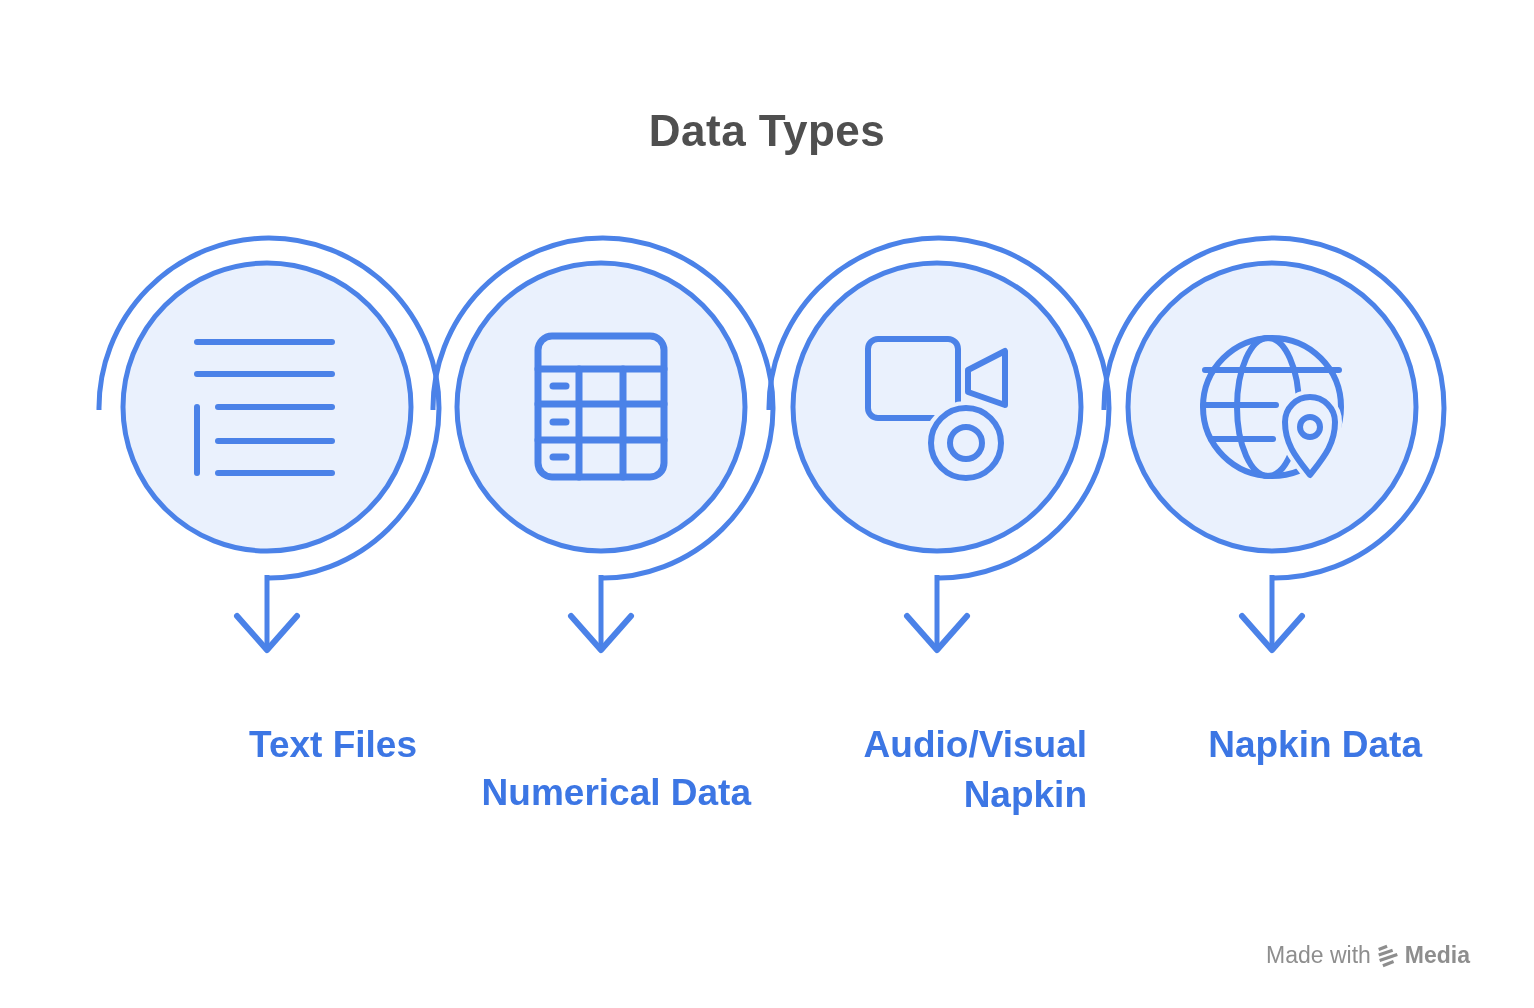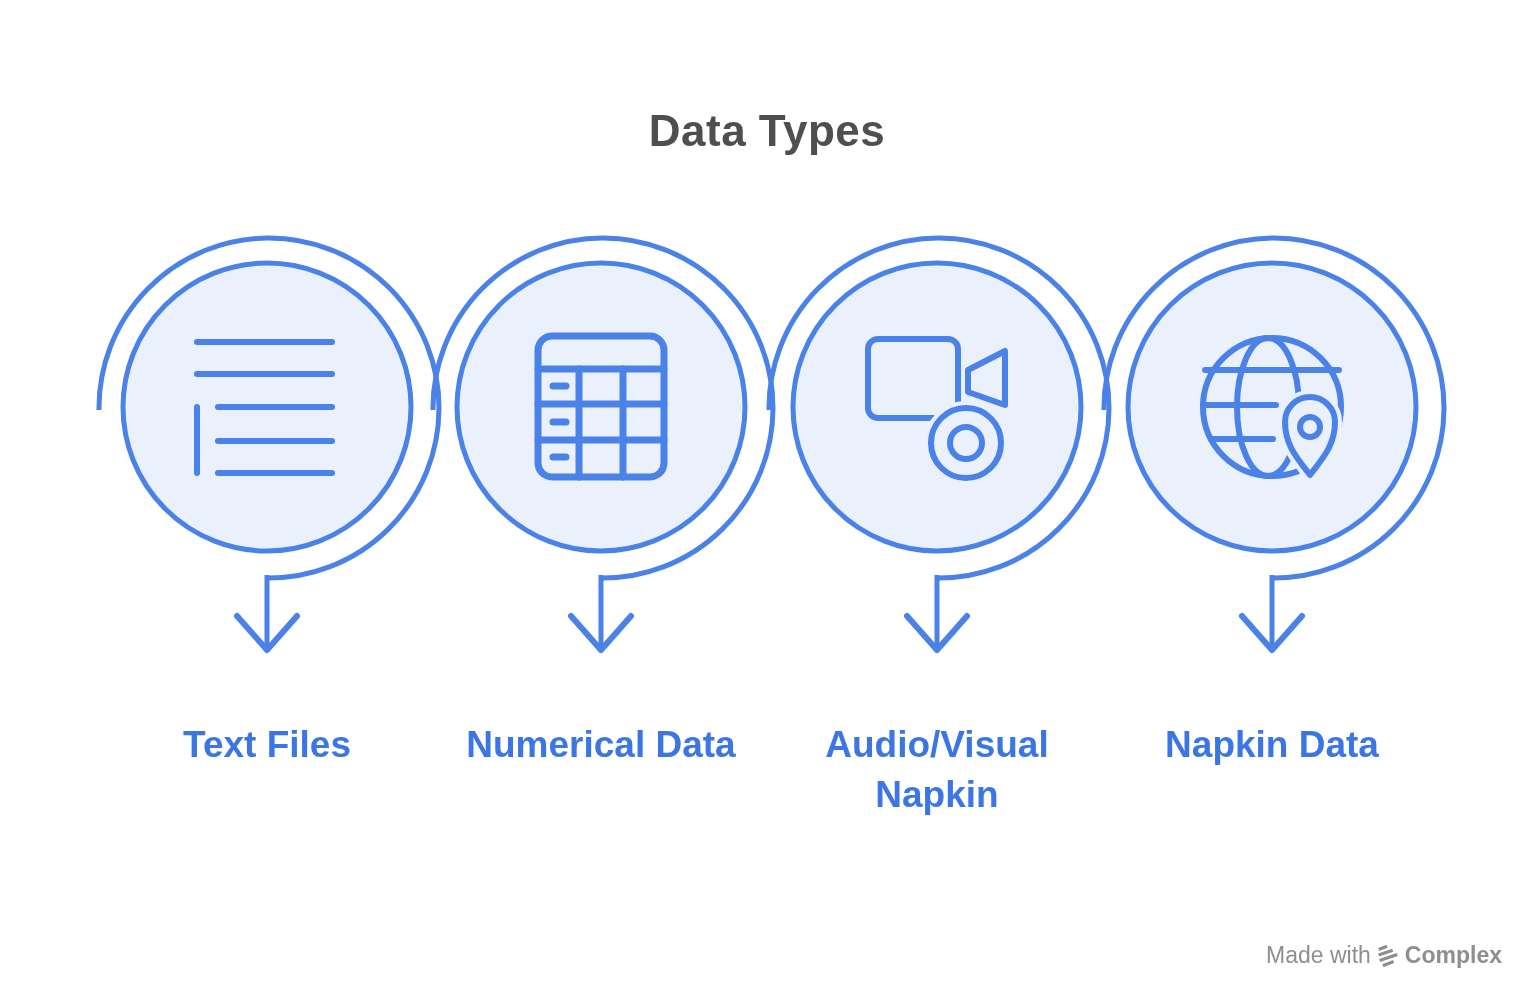--- a/index.html
+++ b/index.html
@@ -21,24 +21,24 @@
   .unit{position:absolute;top:225px;width:360px;height:435px;}
   .unit svg{display:block;width:360px;height:435px;}
   .u1{left:87px;} .u2{left:421px;} .u3{left:757px;} .u4{left:1092px;}
   .s{stroke:var(--stroke);fill:none;stroke-width:6;stroke-linecap:round;stroke-linejoin:round;}
   .s7{stroke:var(--stroke);fill:none;stroke-width:7;stroke-linecap:round;stroke-linejoin:round;}
   .swirl{stroke:var(--stroke);fill:none;stroke-width:5;stroke-linecap:butt;}
   .arrow{stroke:var(--stroke);fill:none;stroke-width:6;stroke-linecap:round;stroke-linejoin:round;}
   .bubble{fill:var(--fill);stroke:var(--stroke);stroke-width:5;}
   .halo{fill:var(--fill);stroke:var(--fill);stroke-width:14;stroke-linejoin:round;}
   .label{
-    position:absolute;top:720px;width:300px;text-align:center;
+    position:absolute;top:720px;width:300px;text-align:right;
     font-size:37px;font-weight:700;color:var(--label);line-height:50px;
   }
-  .l1{left:117px;} .l2{left:451px;} .l3{left:787px;} .l4{left:1122px;}
+  .l1{left:117px;} .l2{left:451px;margin-top:48px;} .l3{left:787px;} .l4{left:1122px;}
   .watermark{
     position:absolute;left:1266px;top:938px;height:34px;
     display:flex;align-items:center;gap:4px;
     color:var(--muted);font-size:23px;
   }
   .watermark .brand{font-weight:600;}
   .logo line{stroke:var(--muted);stroke-width:3.4;stroke-linecap:butt;}
 </style>
 </head>
 <body>
@@ -141,16 +141,16 @@
   <div class="label l4">Napkin Data</div>
 
   <div class="watermark">
     <span>Made with</span>
     <svg class="logo" width="26" height="30" viewBox="0 0 28 30">
       <line x1="4" y1="9" x2="13" y2="5.5"></line>
       <line x1="4" y1="15" x2="19" y2="10"></line>
       <line x1="5" y1="21" x2="24" y2="14.5"></line>
       <line x1="8.5" y1="26.5" x2="20" y2="22"></line>
     </svg>
-    <span class="brand">Complex</span>
+    <span class="brand">Media</span>
   </div>
 
 </div>
 
 </body></html>

